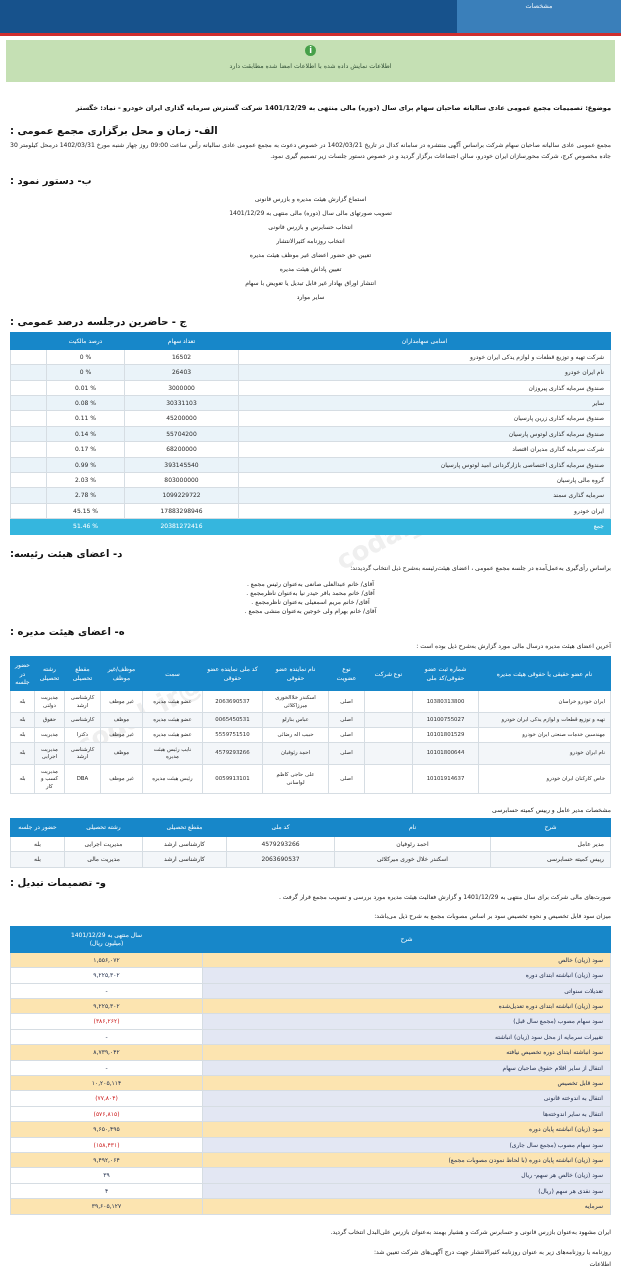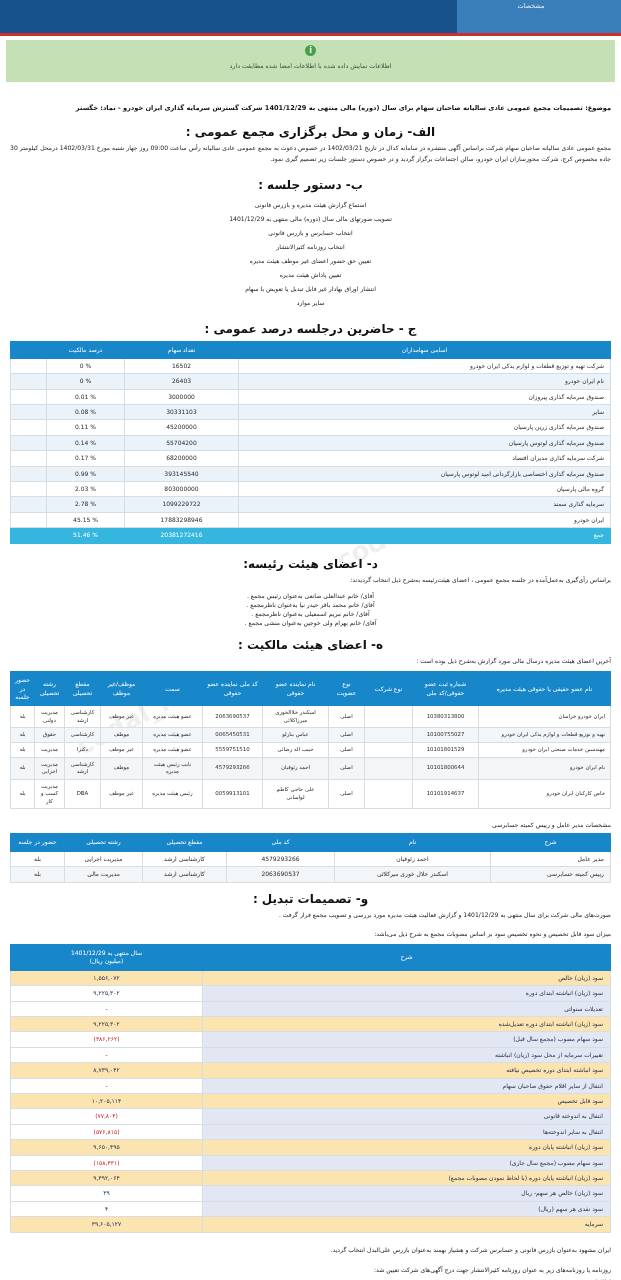--- a/index.html
+++ b/index.html
@@ -11,21 +11,21 @@
     font-family: "DejaVu Sans", "Liberation Sans", sans-serif;
     font-size: 6.2px;
     color: #1a1a1a;
     direction: rtl;
   }
 
   
   .topwrap { position: relative; height: 36px; }
   .navy-bar { position:absolute; left:0; top:0; width:621px; height:33px; background:#17528c; }
   .tab-strip { position:absolute; right:0; top:0; width:164px; height:33px; background:#3a7fba; }
-  .tab-label { position:absolute; right:8px; top:2px; width:164px; text-align:center;
+  .tab-label { position:absolute; right:0; top:2px; width:164px; text-align:center;
     color:#e8f1f8; font-size:6.5px; letter-spacing:.2px; }
   .red-rule { position:absolute; left:0; top:33px; width:621px; height:3px; background:#cf2e2e; }
 
   
   .info-banner {
     margin: 4px 6px 0 6px;
     background: #c5e0b4;
     height: 42px;
     position: relative;
   }
@@ -36,21 +36,21 @@
     line-height:11px; text-align:center;
   }
   .info-text {
     position:absolute; left:0; right:0; top:22px;
     text-align:center; color:#36543a; font-size:6.3px;
   }
 
   
   .content { padding: 0 10px; }
   .subject { margin-top:22px; text-align:right; font-size:6.6px; font-weight:bold; color:#111; }
-  .sec-head { margin-top:13px; font-weight:bold; font-size:12px; color:#111; text-align:center;}
+  .sec-head { margin-top:13px; font-weight:bold; font-size:10px; color:#111; text-align:left;}
   .para { margin-top:3px; line-height:1.85; text-align:justify; font-size:6.1px; color:#222; }
   .agenda { margin-top:9px; }
   .agenda-item { text-align:center; margin-top:7px; font-size:6.1px; color:#222; }
   .small-label { margin-top:12px; font-size:6.1px; color:#222; text-align:right; }
   .bold-label { font-weight:bold; }
   .rtl-right { text-align:right; }
 
   
   table { border-collapse: collapse; width:100%; font-size:6px; }
   table.tbl { margin-top:5px; }
@@ -129,21 +129,21 @@
     <div class="info-text">اطلاعات نمایش داده شده با اطلاعات امضا شده مطابقت دارد</div>
   </div>
 
   <div class="content">
 
     <div class="subject">موضوع: تصمیمات مجمع عمومی عادی سالیانه صاحبان سهام برای سال (دوره) مالی منتهی به 1401/12/29 شرکت گسترش سرمایه گذاری ایران خودرو - نماد: خگستر</div>
 
     <div class="sec-head">الف- زمان و محل برگزاری مجمع عمومی :</div>
     <div class="para">مجمع عمومی عادی سالیانه صاحبان سهام شرکت براساس آگهی منتشره در سامانه کدال در تاریخ 1402/03/21 در خصوص دعوت به مجمع عمومی عادی سالیانه رأس ساعت 09:00 روز چهار شنبه مورخ 1402/03/31 درمحل  کیلومتر 30 جاده مخصوص کرج، شرکت محورسازان ایران خودرو، سالن اجتماعات  برگزار گردید و در خصوص دستور جلسات زیر تصمیم گیری نمود.</div>
 
-    <div class="sec-head">ب- دستور جلسه :</div>
+    <div class="sec-head">ب- دستور نمود :</div>
     <div class="agenda">
       <div class="agenda-item">استماع گزارش هیئت مدیره و بازرس قانونی</div>
       <div class="agenda-item">تصویب صورتهای مالی سال (دوره) مالی منتهی به 1401/12/29</div>
       <div class="agenda-item">انتخاب حسابرس و بازرس قانونی</div>
       <div class="agenda-item">انتخاب روزنامه کثیرالانتشار</div>
       <div class="agenda-item">تعیین حق حضور اعضای غیر موظف هیئت مدیره</div>
       <div class="agenda-item">تعیین پاداش هیئت مدیره</div>
       <div class="agenda-item">انتشار اوراق بهادار غیر قابل تبدیل یا تعویض با سهام</div>
       <div class="agenda-item">سایر موارد</div>
     </div>
@@ -236,21 +236,21 @@
 
     <div class="sec-head" style="">د- اعضای هیئت رئیسه:</div>
     <div class="para rtl-right">براساس رأی‌گیری به‌عمل‌آمده در جلسه مجمع عمومی ، اعضای هیئت‌رئیسه به‌شرح ذیل انتخاب گردیدند:</div>
     <div style="margin-top:7px;">
       <div class="agenda-item">آقای/ خانم  عبدالعلی صانعی  به‌عنوان رئیس مجمع .</div>
       <div class="agenda-item" style="margin-top:2px;">آقای/ خانم  محمد باقر حیدر نیا  به‌عنوان ناظرمجمع .</div>
       <div class="agenda-item" style="margin-top:2px;">آقای/ خانم  مریم اسمعیلی  به‌عنوان ناظرمجمع .</div>
       <div class="agenda-item" style="margin-top:2px;">آقای/ خانم  بهرام ولی خوجین  به‌عنوان منشی مجمع .</div>
     </div>
 
-    <div class="sec-head" style="margin-top:12px;">ه- اعضای هیئت مالکیت :</div>
+    <div class="sec-head" style="margin-top:12px;">ه- اعضای هیئت مدیره :</div>
     <div class="para rtl-right">آخرین اعضای هیئت مدیره درسال مالی مورد گزارش به‌شرح ذیل بوده است :</div>
     <table class="tbl bd-tbl">
       <thead>
         <tr>
           <th style="width:22%">نام عضو حقیقی یا حقوقی هیئت مدیره</th>
           <th style="width:11%">شماره ثبت عضو حقوقی/کد ملی</th>
           <th style="width:8%">نوع شرکت</th>
           <th style="width:6%">نوع عضویت</th>
           <th style="width:11%">نام نماینده عضو حقوقی</th>
           <th style="width:10%">کد ملی نماینده عضو حقوقی</th>

